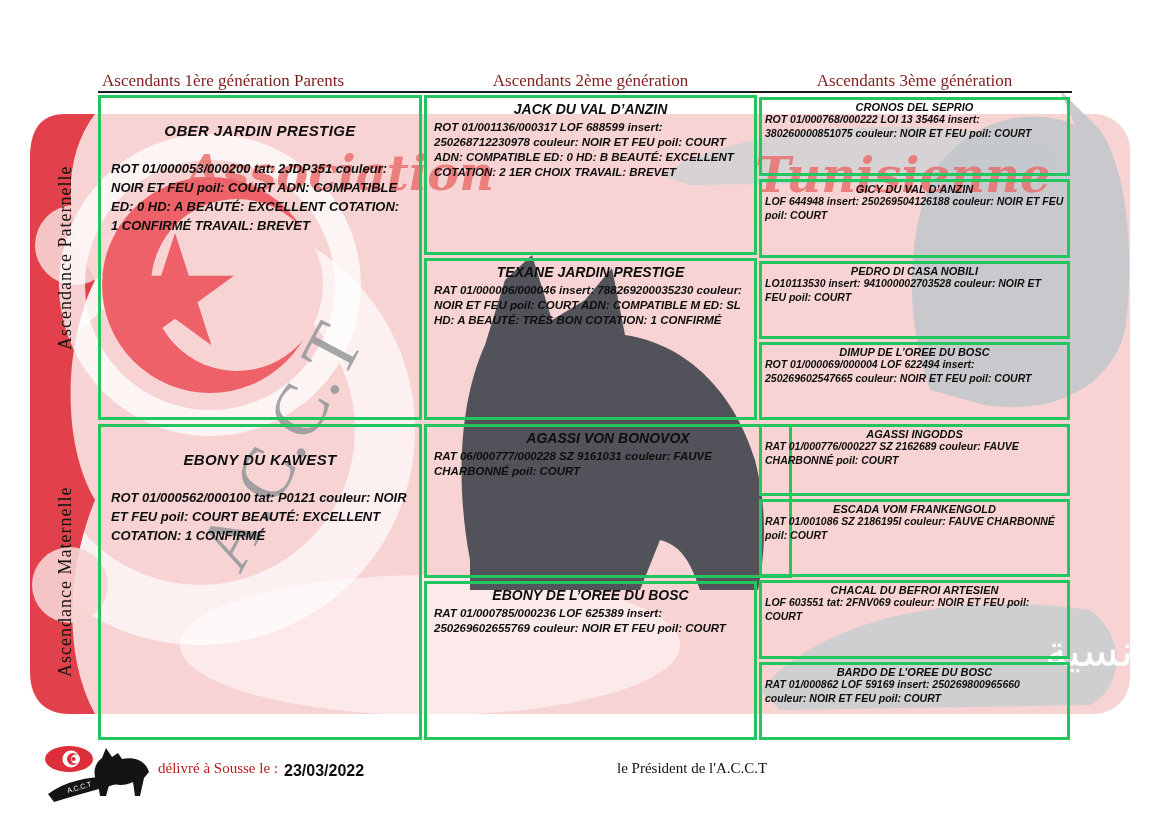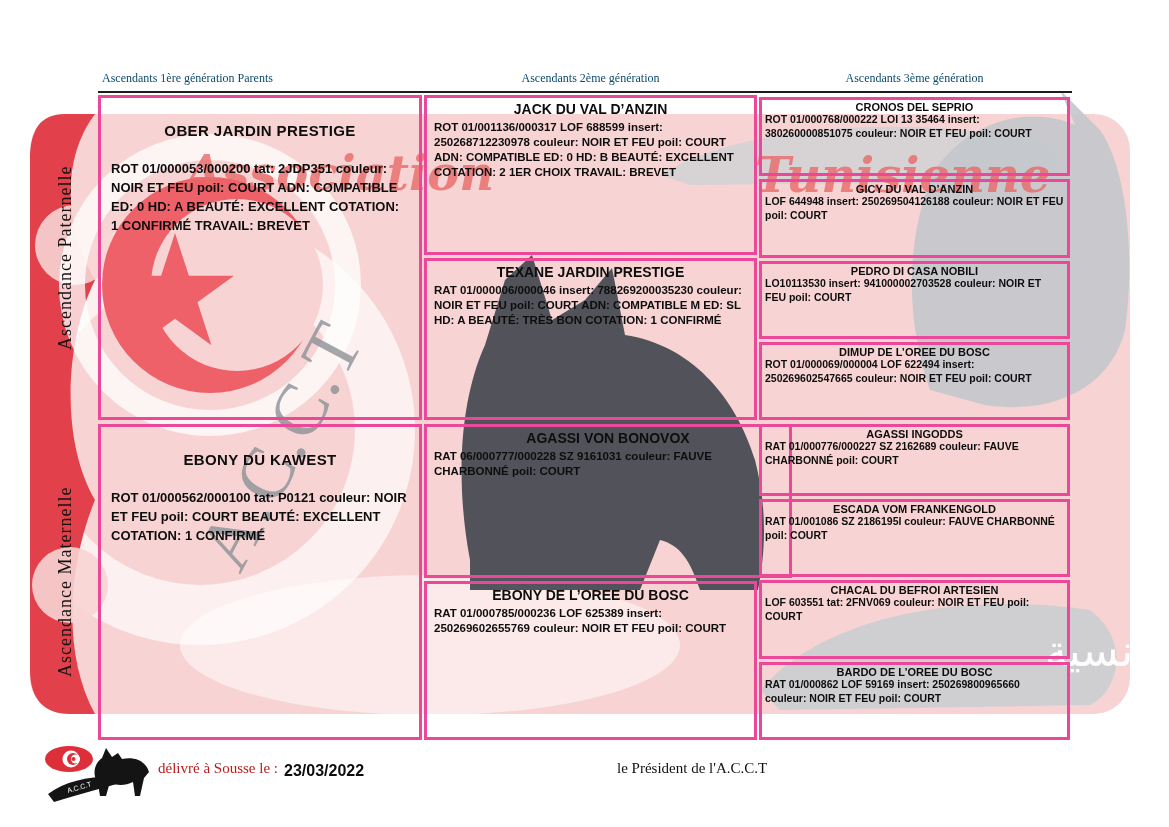--- a/index.html
+++ b/index.html
@@ -11,41 +11,41 @@
     overflow:hidden;
     font-family:"Liberation Sans",sans-serif;
     color:#111;
   }
   
   #watermark{position:absolute;left:0;top:0;width:1169px;height:827px;z-index:0;pointer-events:none;}
   
   .col-header{
     position:absolute;top:71px;height:21px;
     font-family:"Liberation Serif",serif;
-    font-size:12px;color:#0c4a6e;z-index:2;white-space:nowrap;
+    font-size:17px;color:#7f1d1d;z-index:2;white-space:nowrap;
   }
   #header-1{left:102px;}
   #header-2{left:424px;width:333px;text-align:center;}
   #header-3{left:759px;width:311px;text-align:center;}
   #top-rule{position:absolute;left:98px;top:91px;width:974px;height:2px;background:#1c1c1c;z-index:2;}
   
   .side-label{
     position:absolute;left:48px;width:34px;z-index:2;
     font-family:"Liberation Serif",serif;font-size:18px;color:#111;
     writing-mode:vertical-rl;transform:rotate(180deg);
     display:flex;align-items:center;justify-content:center;
     text-align:center;letter-spacing:1px;
   }
   #paternal-label{top:95px;height:325px;}
   #maternal-label{top:424px;height:316px;}
   
   .box{
     position:absolute;z-index:2;
-    border:3px solid #ec4899;
-    box-sizing:border-box;background:transparent;
+    border:3px solid #22c55e;
+    box-sizing:border-box;background:transparent;font-style:italic;
   }
   .box .t{font-weight:bold;text-align:center;color:#0d0d0d;}
   .box .d{font-weight:bold;color:#0d0d0d;text-align:left;}
   .g1 .t{font-size:15px;padding-top:24px;letter-spacing:.4px;}
   .g1 .d{font-size:13px;padding:20px 10px 0 10px;line-height:19px;}
   .g2 .t{font-size:14px;padding-top:3px;}
   .g2 .d{font-size:11.5px;padding:3px 7px 0 7px;line-height:15px;}
   .g3 .t{font-size:11px;padding-top:1px;}
   .g3 .d{font-size:10.5px;padding:0 3px;line-height:13.5px;}
   

